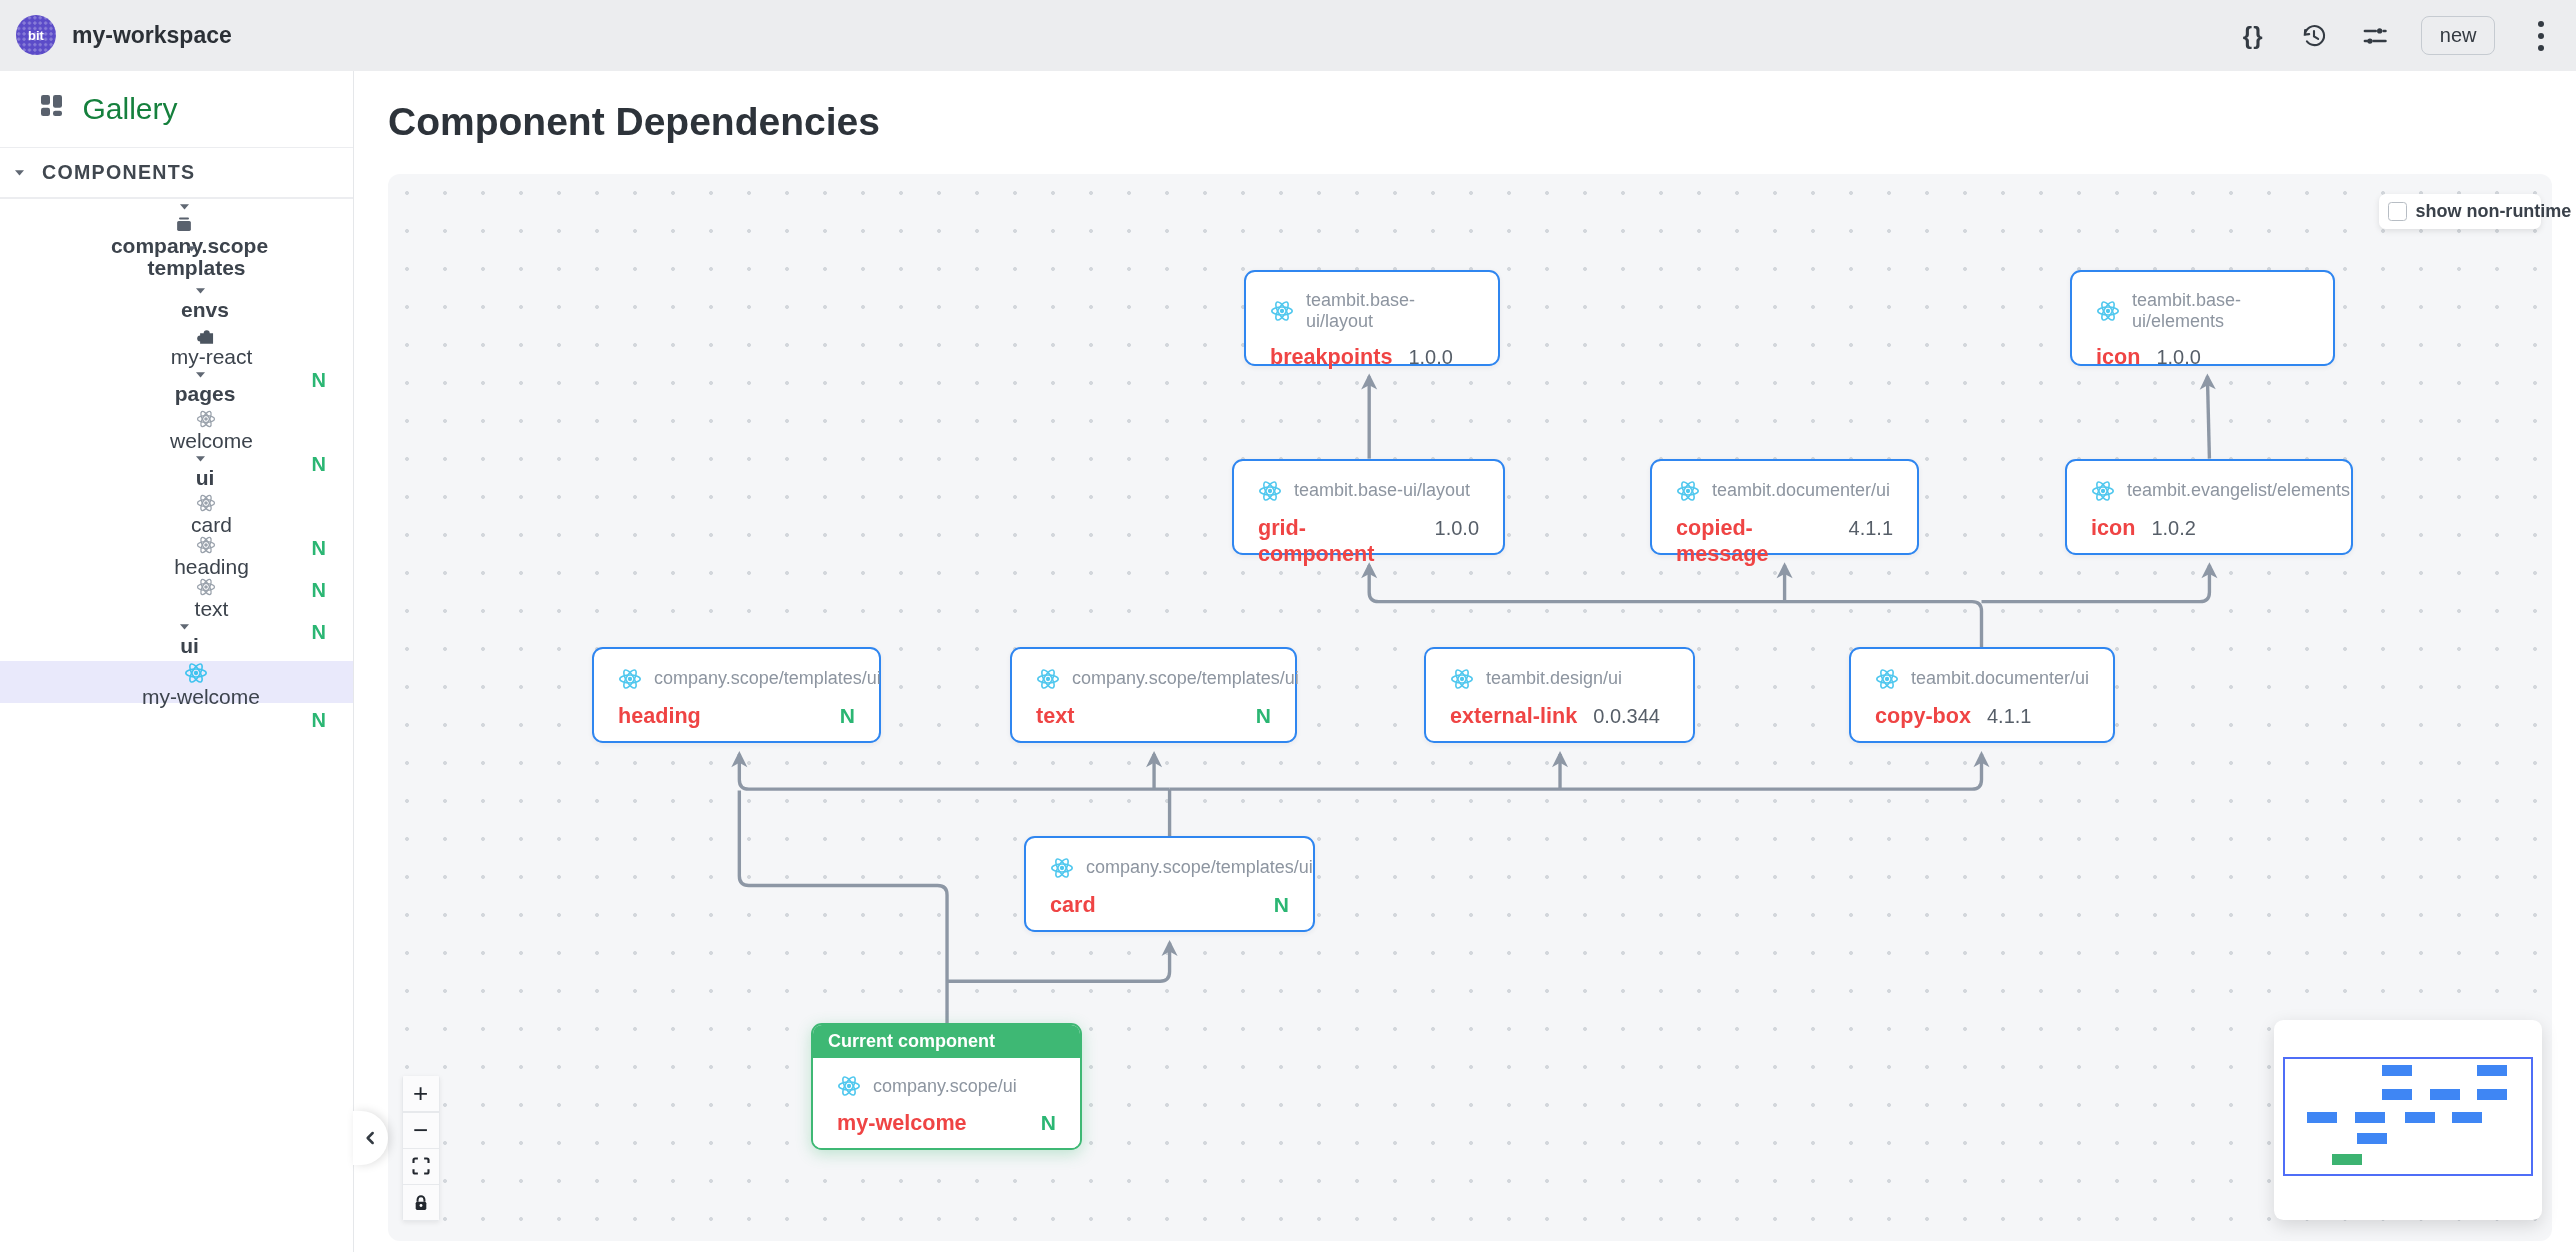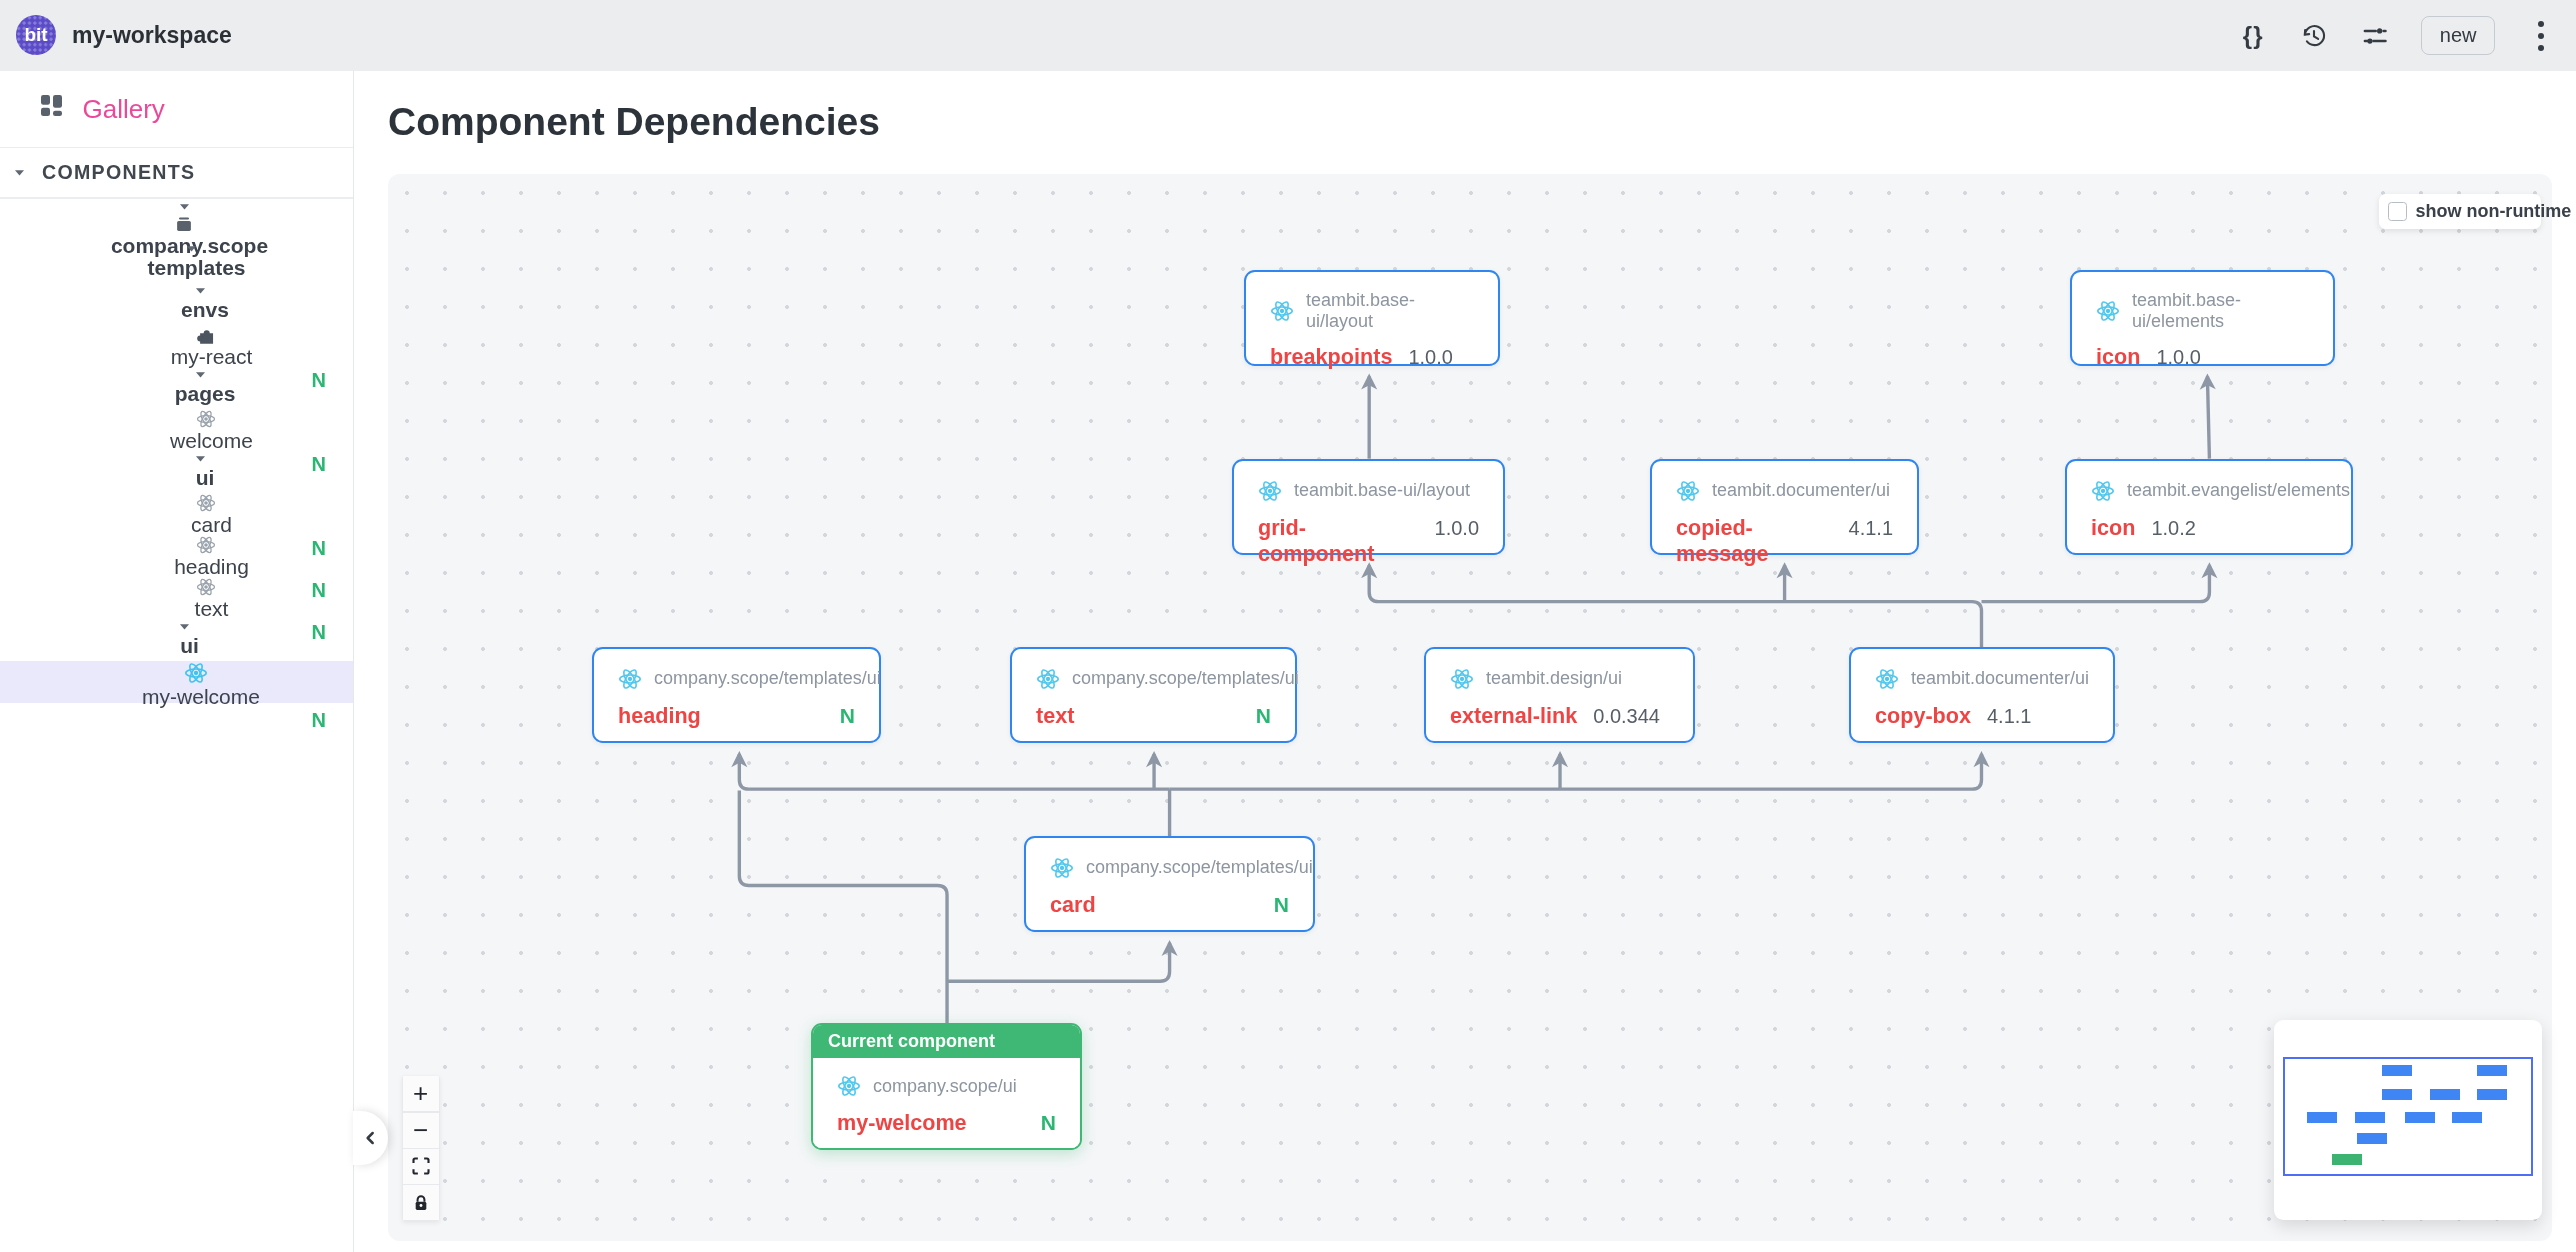--- a/index.html
+++ b/index.html
@@ -3,37 +3,37 @@
 <meta charset="utf-8">
 <style>
   * { margin:0; padding:0; box-sizing:border-box; }
   html,body { width:2576px; height:1253px; background:#ffffff; font-family:"Liberation Sans", sans-serif; overflow:hidden; }
 
   
   .header { position:absolute; left:0; top:0; width:2576px; height:71px; background:#ecedef; z-index:30; }
   .logo-wrap { position:absolute; left:16px; top:15px; display:flex; align-items:center; gap:16px; }
   .bit-logo { width:40px; height:40px; border-radius:50%; background:#5b4bc8;
       background-image:radial-gradient(rgba(255,255,255,.28) 1.3px, transparent 1.8px); background-size:5.4px 5.4px;
-      color:#fff; font-size:19px; font-weight:bold; display:flex; align-items:center; justify-content:center; }
+      color:#fff; font-size:13px; font-weight:bold; display:flex; align-items:center; justify-content:center; }
   .ws-title { font-size:23px; font-weight:bold; color:#2b3036; }
   .tabs { position:absolute; left:398px; top:0; height:71px; display:flex; }
   .tab { position:relative; height:71px; display:flex; align-items:center; padding:0 38px; font-size:22px; color:#3a4048; cursor:pointer; }
   .tab.active { color:#6a58e5; }
   .tab.active::after { content:""; position:absolute; left:6.7px; right:6.7px; bottom:2px; height:7.4px; border-radius:4px; background:#6a58e5; }
   .hdr-actions { position:absolute; right:20px; top:0; height:71px; display:flex; align-items:center; gap:31px; }
   .hicon { width:30px; height:30px; display:flex; align-items:center; justify-content:center; color:#343b43; }
   .code-glyph { font-size:24px; font-weight:bold; color:#343b43; letter-spacing:1.3px; }
   .new-btn { border:1.3px solid #c6cbd1; border-radius:8px; padding:6.7px 17.5px; font-size:20px; color:#343a41; background:transparent; }
   .kebab { display:flex; flex-direction:column; gap:6px; }
   .kebab i { width:6px; height:6px; border-radius:50%; background:#343b43; }
 
   
   .sidebar { position:absolute; left:0; top:71px; width:354px; height:1182px; background:#ffffff; border-right:1.3px solid #e5e7ea; z-index:20; }
   .gallery-row { height:76px; display:flex; align-items:center; gap:17.5px; padding-left:38px; }
-  .gallery-row span { font-size:26px; color:#ec4899; }
+  .gallery-row span { font-size:30px; color:#15803d; }
   .side-divider { height:1.3px; background:#ecedf0; }
   .comp-header { height:49px; display:flex; align-items:center; gap:15px; padding-left:12px; }
   .comp-header span { font-size:19.6px; font-weight:bold; letter-spacing:1.3px; color:#40474f; }
   .tree-row { height:42px; display:flex; align-items:center; position:relative;flex-direction:column; }
   .tree-row.selected { background:#e9e9fb; }
   .tree-row .chev { margin-right:9.4px; display:flex; }
   .tree-row .ticon { margin-right:10.8px; display:flex; }
   .tree-label { font-size:21px; color:#3c434c; }
   .tree-label.bold { font-weight:bold; }
   .n-badge { margin-left:auto; margin-right:27px; color:#2bb673; font-weight:bold; font-size:20px; }

